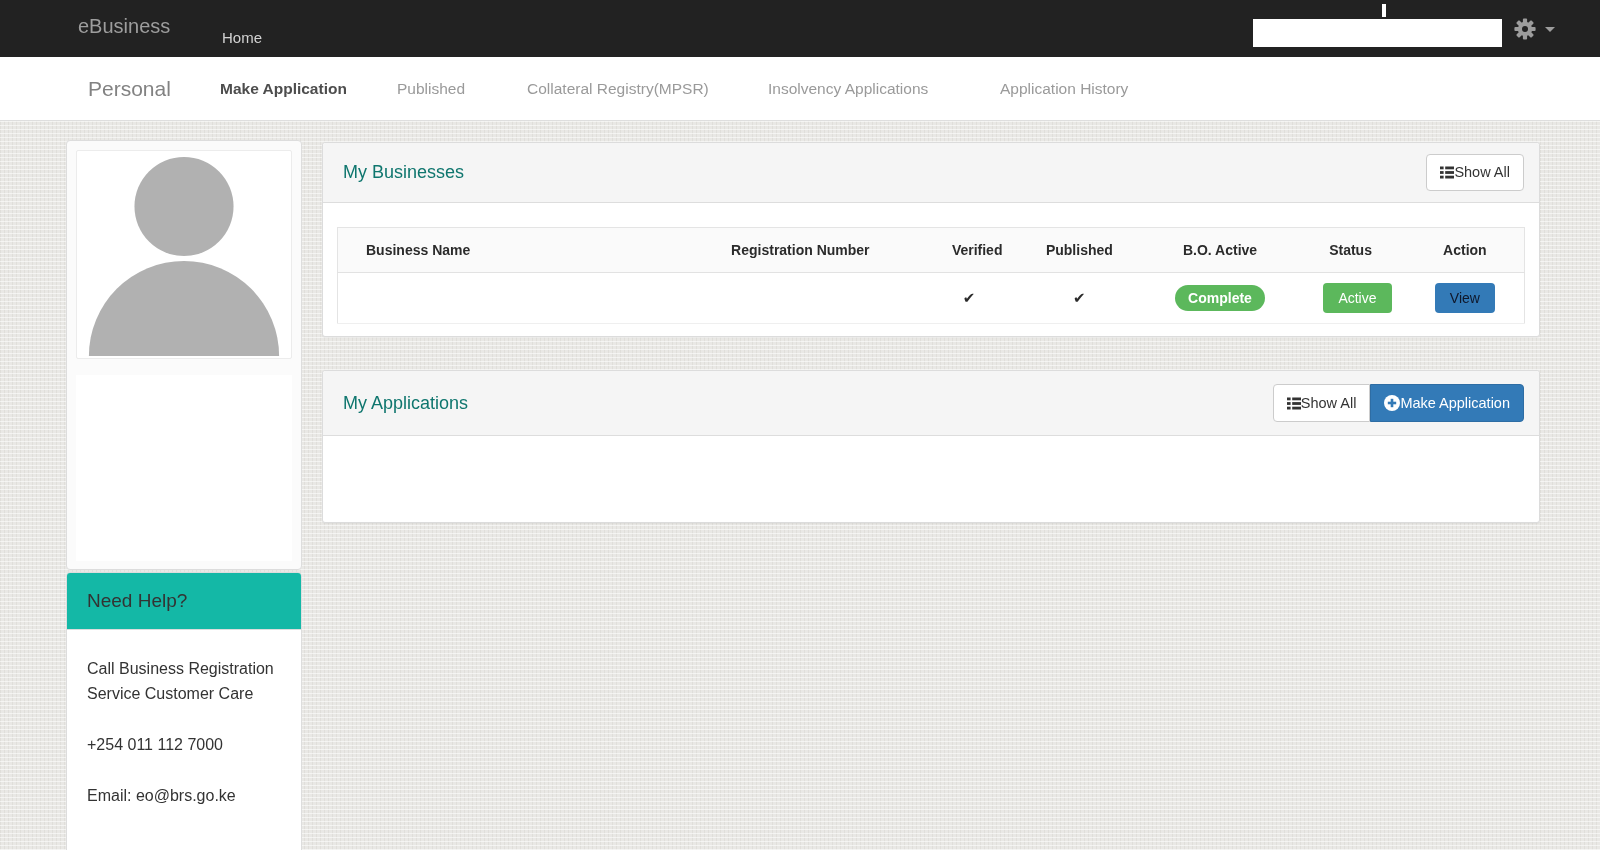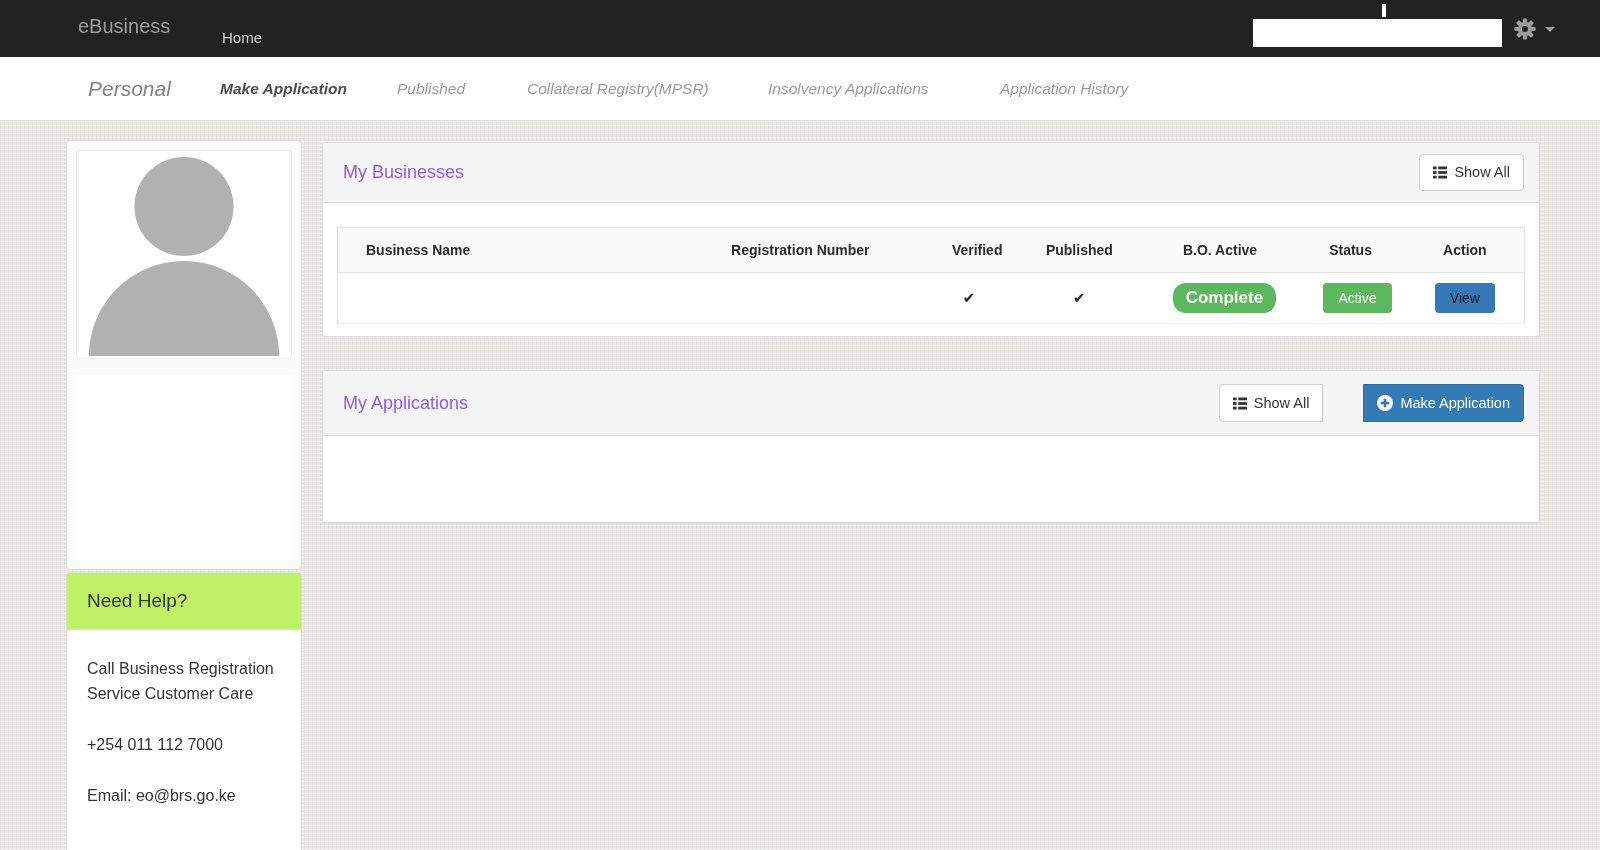--- a/index.html
+++ b/index.html
@@ -9,58 +9,58 @@
   
   .topnav { position:absolute; left:0; top:0; width:1600px; height:58px; background:#222222; }
   .topnav .brand { position:absolute; left:78px; top:15px; font-size:20px; color:#9d9d9d; text-decoration:none; cursor:pointer; }
   .topnav .nav-home { position:absolute; left:222px; top:29px; font-size:15px; color:#d2d2d2; text-decoration:none; cursor:pointer; }
   .redact-tick { position:absolute; left:1382px; top:4px; width:4px; height:13px; background:#ffffff; }
   .redact-box  { position:absolute; left:1253px; top:19px; width:249px; height:28px; background:#ffffff; }
   .settings { position:absolute; left:1514px; top:14px; width:52px; height:30px; display:flex; align-items:center; gap:9px; cursor:pointer; }
   .caret-down { width:0; height:0; border-left:5px solid transparent; border-right:5px solid transparent; border-top:5px solid #9d9d9d; }
 
   
-  .subnav { position:absolute; left:0; top:57px; width:1600px; height:64px; background:#ffffff; border-bottom:1px solid #dedede;font-style:italic; }
+  .subnav { position:absolute; left:0; top:57px; width:1600px; height:64px; background:#ffffff; border-bottom:1px solid #dedede; }
   .subnav span, .subnav a { position:absolute; top:50%; transform:translateY(-50%); text-decoration:none; white-space:nowrap; }
   .subnav-brand { left:88px; font-size:21px; color:#828282; cursor:pointer; }
   .sn-item { font-size:15.5px; color:#9a9a9a; cursor:pointer; }
   .sn-item.active { font-weight:bold; color:#4d4d4d; }
   .sn-0 { left:220px; } .sn-1 { left:397px; } .sn-2 { left:527px; } .sn-3 { left:768px; } .sn-4 { left:1000px; }
 
   
   .content { position:absolute; left:0; top:121px; width:1600px; height:729px;
     background-color:#e9e8e5;
     background-image:
       repeating-linear-gradient(0deg, rgba(255,255,255,0.55) 0px, rgba(255,255,255,0.55) 1px, transparent 1px, transparent 4px),
       repeating-linear-gradient(90deg, rgba(203,201,194,0.30) 0px, rgba(203,201,194,0.30) 1px, transparent 1px, transparent 4px);
   }
 
   
   .profile-card { position:absolute; left:66px; top:19px; width:236px; height:430px; background:#fbfbfb; border:1px solid #dddddd; border-radius:4px; padding:9px; }
   .avatar-thumb { width:100%; height:209px; background:#ffffff; border:1px solid #ececec; border-radius:2px; overflow:hidden; }
   .profile-redact { margin-top:16px; width:100%; height:186px; background:#ffffff; }
   .help-card { position:absolute; left:66px; top:451px; width:236px; height:420px; background:#ffffff; border:1px solid #dddddd; border-radius:4px 4px 0 0; overflow:hidden; }
-  .help-heading { background:#bef264; border-bottom:1px solid #dddddd; padding:17px 20px; font-size:19px; color:#333333; }
+  .help-heading { background:#14b8a6; border-bottom:1px solid #dddddd; padding:17px 20px; font-size:19px; color:#333333; }
   .help-body { padding:16px 20px; font-size:16px; color:#333333; line-height:25px; }
   .help-body p { margin:10px 0 26px 0; }
 
   
   .main { position:absolute; left:322px; top:0; width:1218px; height:729px; }
   .panel { position:absolute; left:0; width:1218px; background:#ffffff; border:1px solid #dcdcdc; border-radius:3px; box-shadow:0 1px 1px rgba(0,0,0,0.04); }
   .panel-businesses { top:21px; height:195px; }
   .panel-applications { top:249px; height:153px; }
   .panel-heading { background:#f5f5f5; border-bottom:1px solid #dddddd; display:flex; align-items:center; justify-content:space-between; padding:0 15px 0 20px; border-radius:3px 3px 0 0; }
   .ph-businesses { height:60px; }
   .ph-applications { height:65px; }
-  .panel-title { font-size:18px; color:#8b5cf6; }
+  .panel-title { font-size:18px; color:#0f766e; }
   .panel-body { padding:24px 14px 0 14px; }
   .pb-applications { padding-top:20px; }
 
   
-  .btn { display:inline-flex; align-items:center; gap:7px; font-size:14.5px; line-height:1; padding:10px 13px; border-radius:4px; cursor:pointer; white-space:nowrap;margin-left:40px; }
+  .btn { display:inline-flex; align-items:center; font-size:14.5px; line-height:1; padding:10px 13px; border-radius:4px; cursor:pointer; white-space:nowrap; }
   .btn-default { background:#ffffff; border:1px solid #cccccc; color:#333333; }
   .btn-primary { background:#337ab7; border:1px solid #2e6da4; color:#ffffff; }
   .btn-group { display:flex; }
   .btn-group .btn-default { border-radius:4px 0 0 4px; }
   .btn-group .btn-primary { border-radius:0 4px 4px 0; }
 
   
   table { width:100%; border-collapse:collapse; border:1px solid #e4e4e4; table-layout:fixed; }
   th { background:#fafafa; font-size:14px; font-weight:bold; color:#2b2b2b; text-align:left; padding:14px 28px; border-bottom:1px solid #e2e2e2; white-space:nowrap; overflow:hidden; }
   td { font-size:14px; color:#333333; padding:10px 28px; height:48px; background:#ffffff; border-bottom:1px solid #efefef; }
@@ -69,21 +69,21 @@
   .t-biz th:nth-child(5){ width:12.7%; } .t-biz th:nth-child(6){ width:9.3%; }
   .t-biz th:nth-child(7){ width:10%; }
   .t-biz th.c, .t-biz td.c { text-align:center; }
   .t-app th { background:#fcfcfc; border-right:1px solid #e5e5e5; }
   .t-app th:last-child { border-right:none; text-align:right; }
   .t-app th:nth-child(1){ width:21.3%; } .t-app th:nth-child(2){ width:18.8%; }
   .t-app th:nth-child(3){ width:18.9%; } .t-app th:nth-child(4){ width:22%; }
   .t-app th:nth-child(5){ width:19%; }
 
   .check { font-size:15px; color:#2b2b2b; }
-  .badge-pill { display:inline-block; background:#5cb85c; color:#ffffff; font-size:17px; font-weight:bold; padding:5px 13px; border-radius:13px; }
+  .badge-pill { display:inline-block; background:#5cb85c; color:#ffffff; font-size:14px; font-weight:bold; padding:5px 13px; border-radius:13px; }
   .label-active { display:inline-block; background:#5cb85c; color:#ffffff; font-size:14px; padding:7px 15px; border-radius:4px; cursor:pointer; }
   .btn-view { display:inline-block; background:#337ab7; color:#0f172a; font-size:14px; padding:7px 15px; border-radius:4px; cursor:pointer; }
 </style>
 </head>
 <body>
 
 <div class="screen">
 
   <header class="topnav">
     <a class="brand">eBusiness</a>

